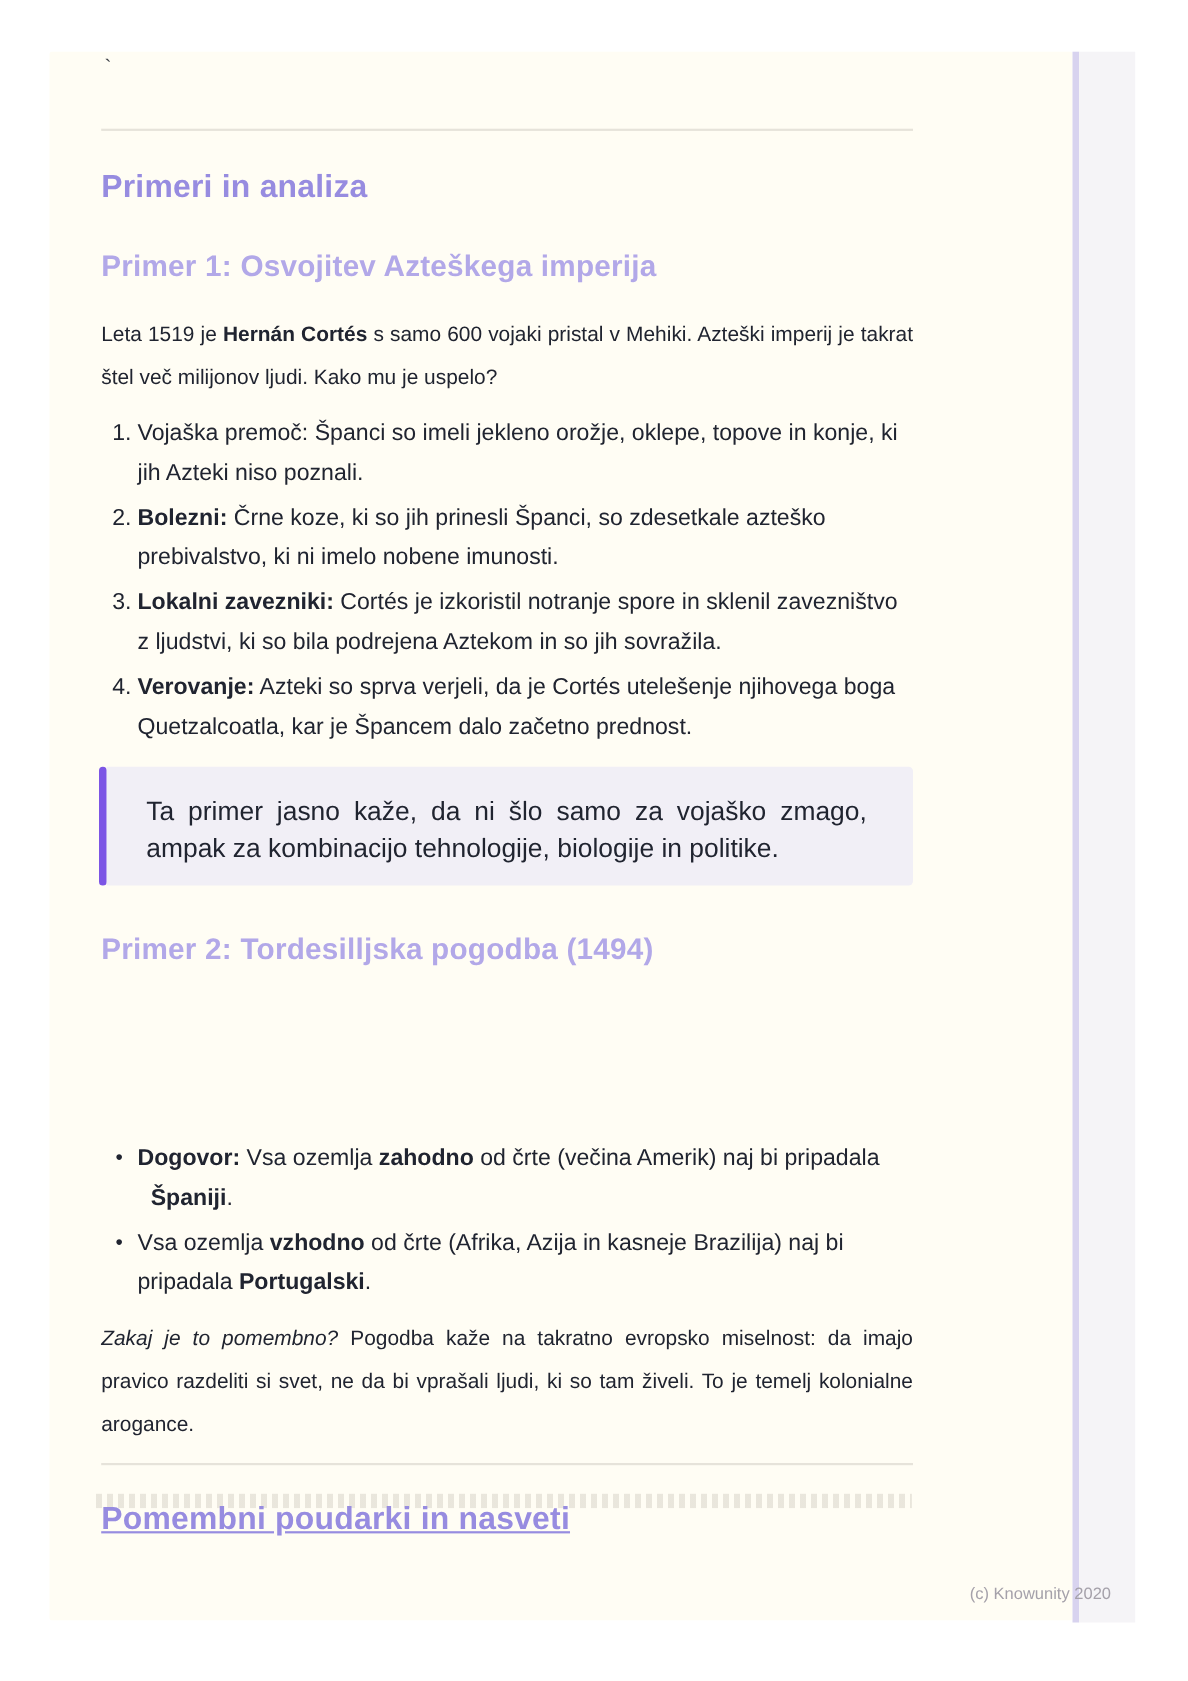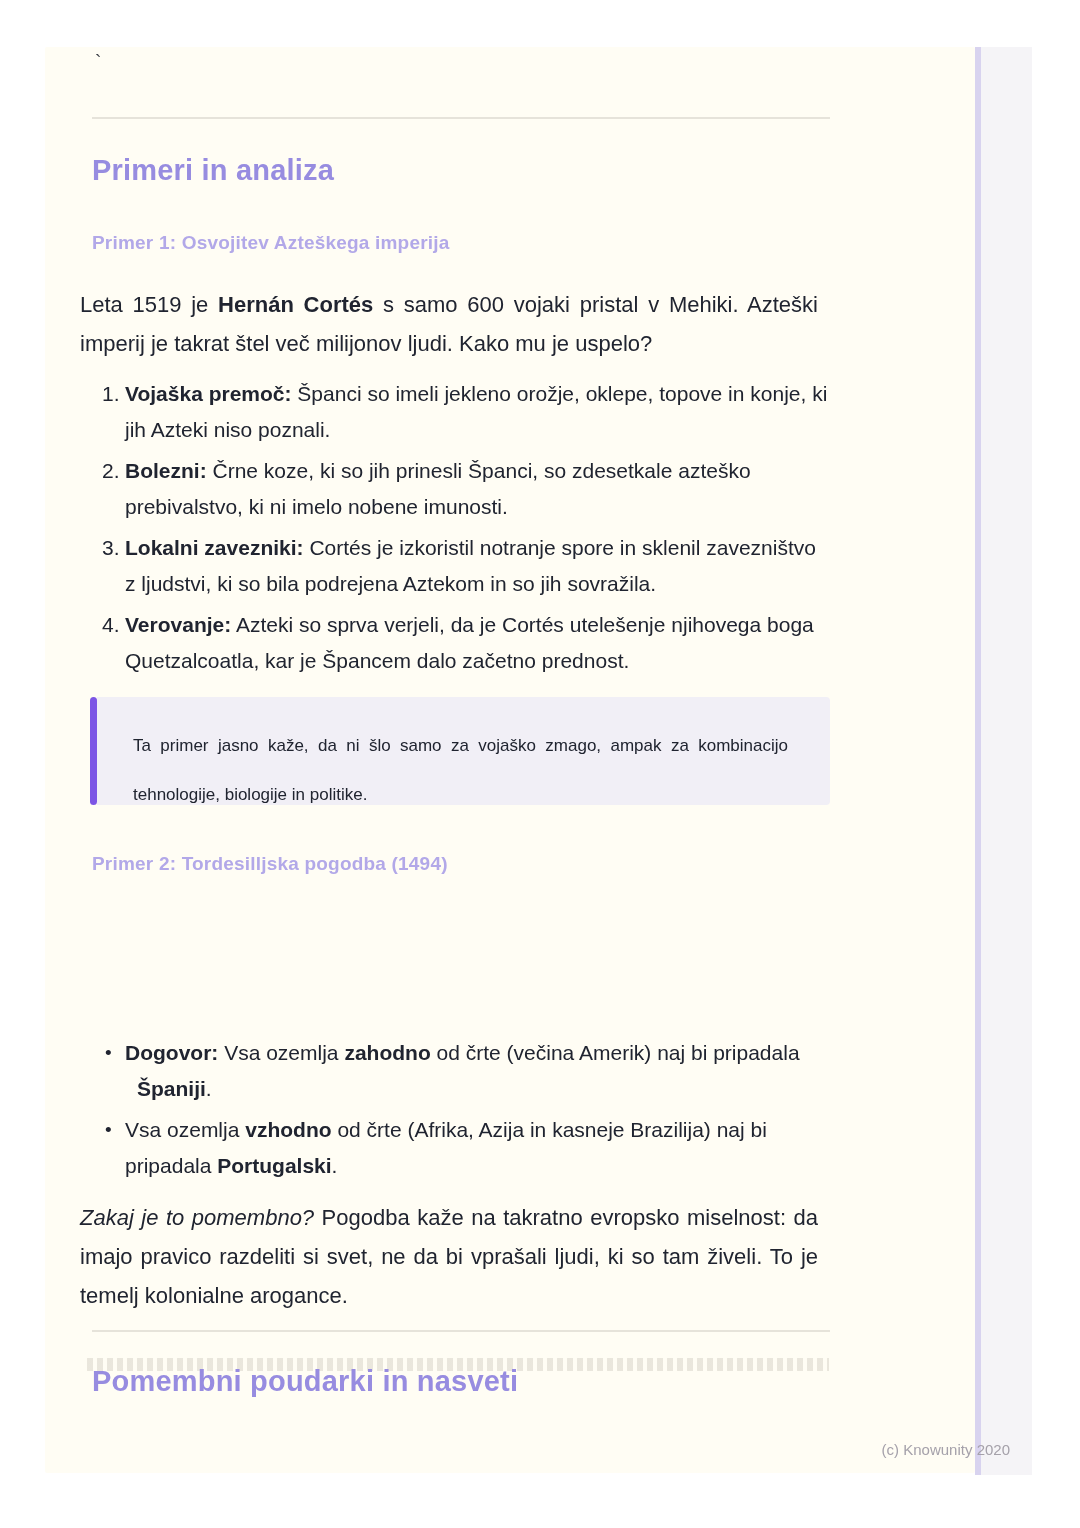--- a/index.html
+++ b/index.html
@@ -20,40 +20,40 @@
     position:absolute;left:45px;top:47px;width:930px;height:1426px;
     background:var(--page-bg);border-radius:2px;
   }
   .doc-page > *{position:absolute;margin:0;}
   .stray{left:50px;top:4px;font-size:19px;color:#3a3d44;}
   .divider{left:47px;width:738px;height:2px;background:var(--divider);}
   .divider-1{top:70px;}
   .divider-2{top:1283px;}
   .h1{left:47px;width:738px;font-size:29px;line-height:38px;font-weight:700;color:var(--h1);letter-spacing:.2px;}
   .h1-1{top:104px;}
-  .h1-2{top:1315px;}
-  .h2{left:47px;width:738px;font-size:19px;line-height:31px;font-weight:700;color:var(--h2);letter-spacing:.2px;}
+  .h1-2{top:1315px;text-decoration:underline;}
+  .h2{left:47px;width:738px;font-size:27px;line-height:31px;font-weight:700;color:var(--h2);letter-spacing:.2px;}
   .h2-1{top:180px;}
   .h2-2{top:801px;}
-  .para{left:35px;width:738px;font-size:22px;line-height:39px;text-align:justify;}
+  .para{left:47px;width:738px;font-size:19px;line-height:39px;text-align:justify;}
   .intro{top:238px;}
   .para2{top:855px;}
   .importance{top:1151px;}
   .numlist,.bullist{left:47px;width:738px;list-style:none;padding:0;}
   .numlist{top:329px;}
   .bullist{top:988px;}
   .numlist li,.bullist li{display:flex;align-items:flex-start;margin-bottom:5px;font-size:21px;line-height:36px;}
   .marker{flex:0 0 33px;padding-left:10px;}
   .bullist .marker{padding-left:13px;font-size:19px;}
   .li-body{flex:1;}
   .callout{left:45px;top:650px;width:740px;height:108px;display:flex;}
   .callout-bar{flex:0 0 7px;background:var(--callout-bar);border-radius:4px;}
   .callout-body{
     flex:1;background:var(--callout-bg);border-radius:0 4px 4px 0;
-    padding:24px 42px 0 36px;font-size:17px;line-height:49px;text-align:justify;
+    padding:24px 42px 0 36px;font-size:24px;line-height:34px;text-align:justify;
   }
   .ghost-strip{
     left:42px;top:1311px;width:742px;height:13px;
     background:repeating-linear-gradient(90deg,
       rgba(158,150,136,.22) 0px, rgba(158,150,136,.22) 6px,
       rgba(158,150,136,0) 6px, rgba(158,150,136,0) 10px);
   }
   .right-stripe{position:absolute;left:975px;top:47px;width:6px;height:1428px;background:var(--right-stripe);}
   .right-panel{position:absolute;left:981px;top:47px;width:51px;height:1428px;background:var(--right-panel);}
   .watermark{position:absolute;right:70px;top:1441px;font-size:15px;color:var(--watermark);}
@@ -71,21 +71,21 @@
 
     <h1 class="h1 h1-1">Primeri in analiza</h1>
 
     <h2 class="h2 h2-1">Primer 1: Osvojitev Azteškega imperija</h2>
 
     <p class="para intro"><span>Leta 1519 je </span><span style="font-weight: 700;">Hernán Cortés</span><span> s samo 600 vojaki pristal v Mehiki. Azteški imperij je takrat štel več milijonov ljudi. Kako mu je uspelo?</span></p>
 
     <ol class="numlist">
       <li>
         <span class="marker">1.</span>
-        <span class="li-body"><span style="font-weight: 700;">Vojaška premoč:</span><span> Španci so imeli jekleno orožje, oklepe, topove in konje, ki jih Azteki niso poznali.</span></span>
+        <span class="li-body"><span style="font-weight: 400;">Vojaška premoč:</span><span> Španci so imeli jekleno orožje, oklepe, topove in konje, ki jih Azteki niso poznali.</span></span>
       </li>
       <li>
         <span class="marker">2.</span>
         <span class="li-body"><span style="font-weight: 700; text-align: right;">Bolezni:</span><span> Črne koze, ki so jih prinesli Španci, so zdesetkale azteško prebivalstvo, ki ni imelo nobene imunosti.</span></span>
       </li>
       <li>
         <span class="marker">3.</span>
         <span class="li-body"><span style="font-weight: 700; margin-top: 19px;">Lokalni zavezniki:</span><span> Cortés je izkoristil notranje spore in sklenil zavezništvo z ljudstvi, ki so bila podrejena Aztekom in so jih sovražila.</span></span>
       </li>
       <li>

